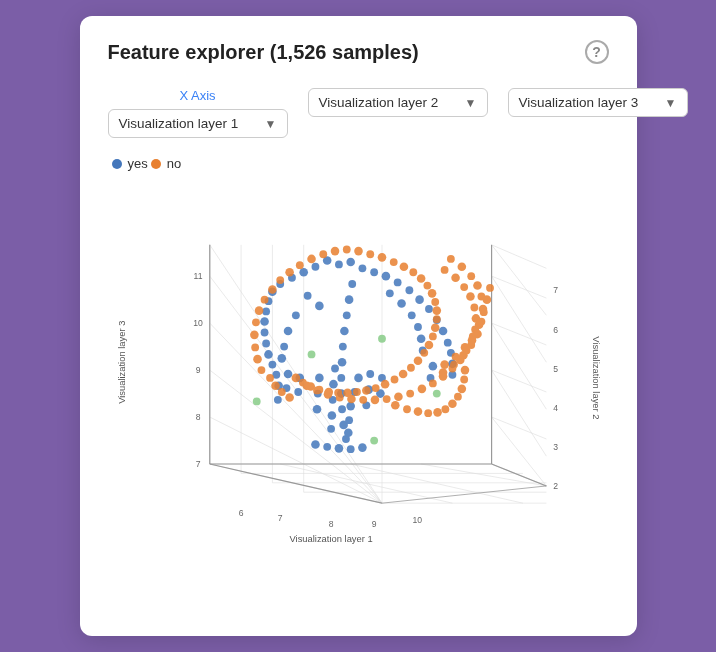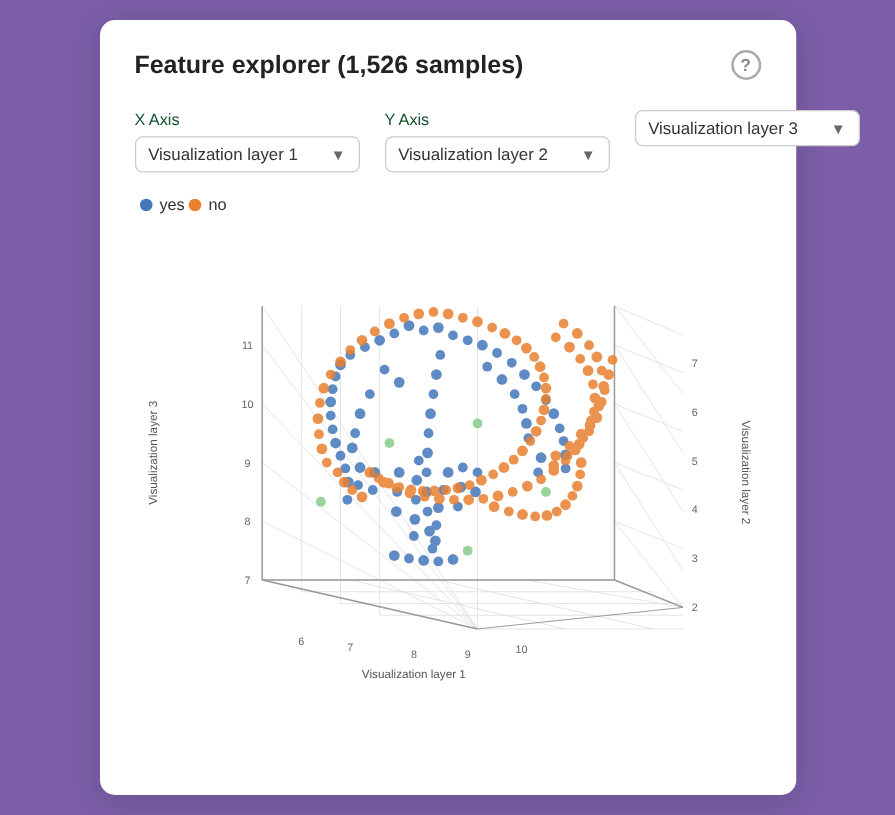--- a/index.html
+++ b/index.html
@@ -11,20 +11,21 @@
       min-height: 100vh;
       font-family: -apple-system, BlinkMacSystemFont, 'Segoe UI', sans-serif;
     }
     .card {
       background: #fff;
       border-radius: 12px;
       width: 557px;
       min-height: 620px;
       padding: 24px 28px 20px;
       box-shadow: 0 4px 24px rgba(0,0,0,0.15);
+      text-align: center;
     }
     .card-header {
       display: flex;
       justify-content: space-between;
       align-items: center;
       margin-bottom: 24px;
     }
     .card-title {
       font-size: 20px;
       font-weight: 600;
@@ -45,21 +46,21 @@
       gap: 20px;
       margin-bottom: 18px;
     }
     .axis-group {
       display: flex;
       flex-direction: column;
       gap: 6px;
     }
     .axis-label {
       font-size: 13px;
-      color: #14532d;
+      color: #3b82f6;
       font-weight: 500;
     }
     .axis-select {
       display: flex;
       align-items: center;
       border: 1px solid #ccc;
       border-radius: 6px;
       padding: 6px 10px;
       background: #fff;
       cursor: pointer;
@@ -116,21 +117,20 @@
 
   <div class="axis-row">
     <div class="axis-group">
       <span class="axis-label">X Axis</span>
       <div class="axis-select">
         <span>Visualization layer 1</span>
         <span class="chevron">▼</span>
       </div>
     </div>
     <div class="axis-group">
-      <span class="axis-label">Y Axis</span>
       <div class="axis-select">
         <span>Visualization layer 2</span>
         <span class="chevron">▼</span>
       </div>
     </div>
     <div class="axis-group">
       <div class="axis-select">
         <span>Visualization layer 3</span>
         <span class="chevron">▼</span>
       </div>

